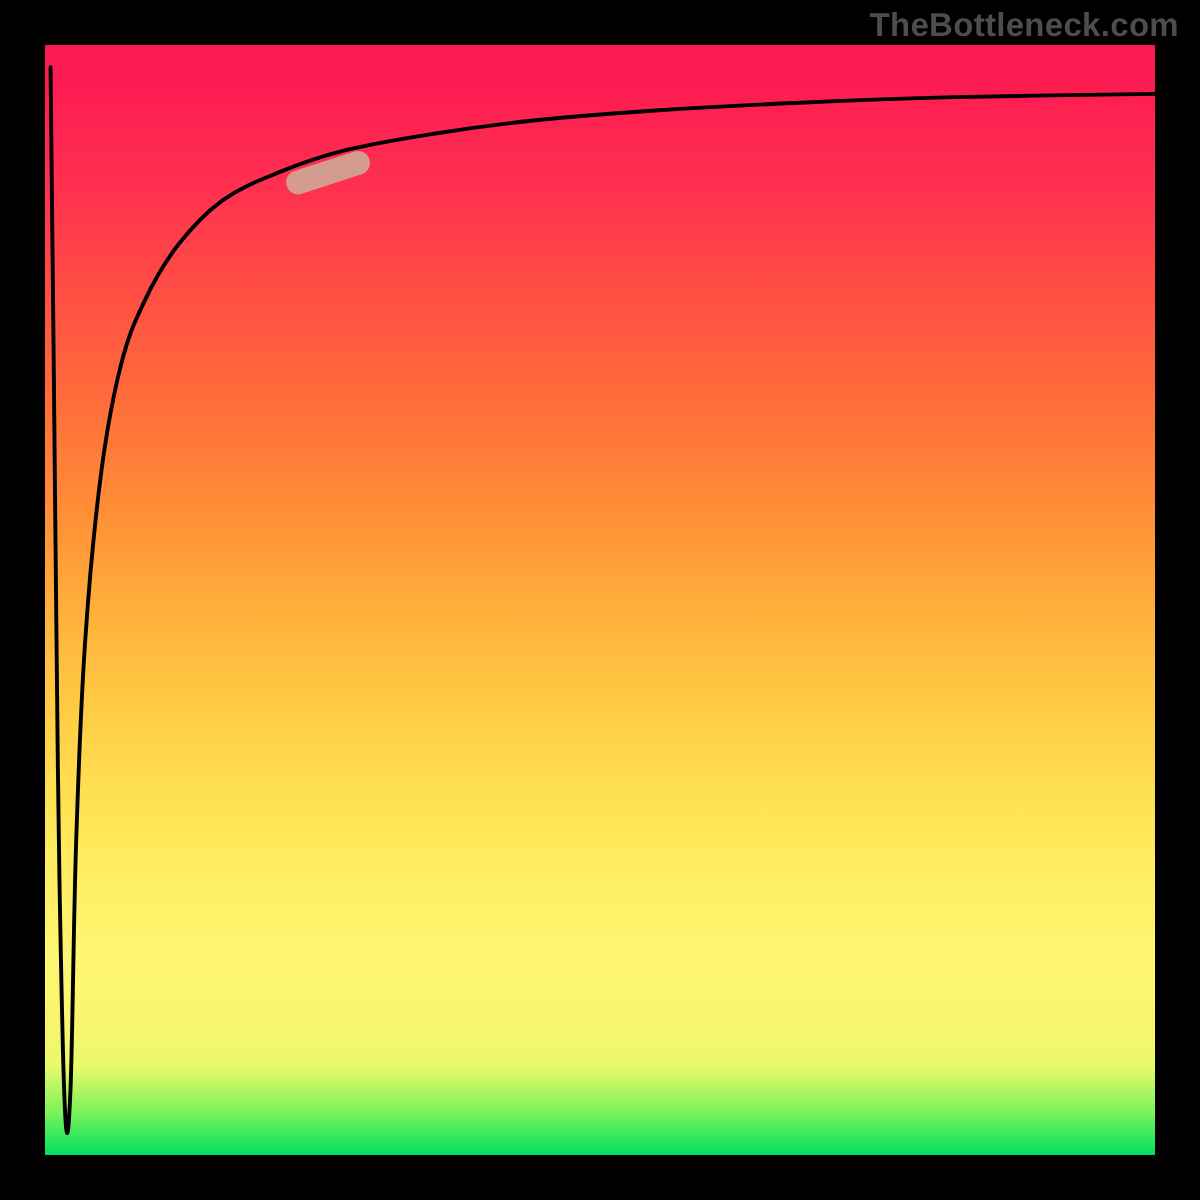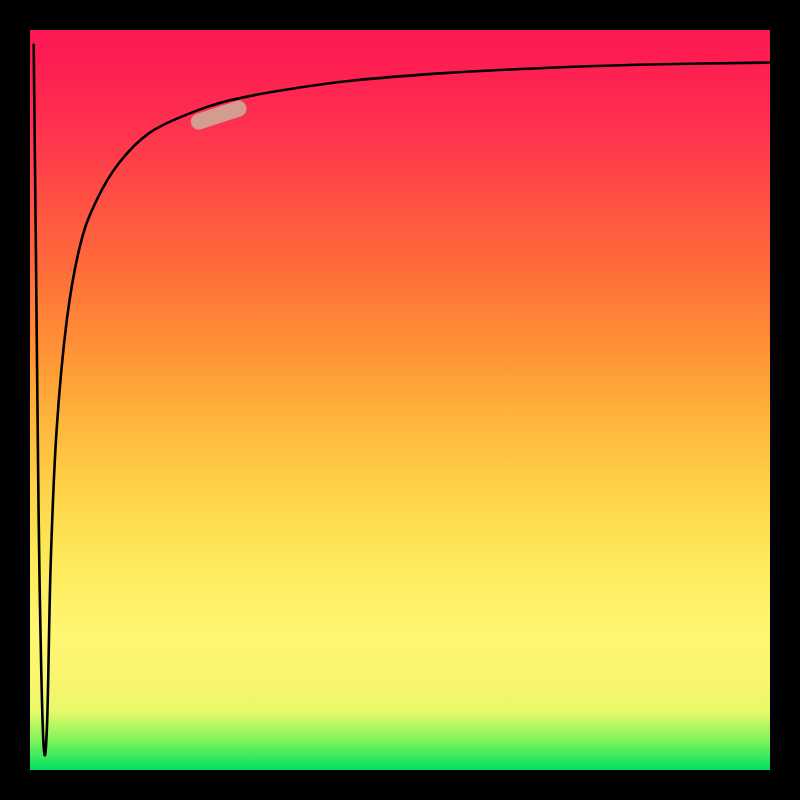--- a/index.html
+++ b/index.html
@@ -66,13 +66,14 @@
 
 <div class="frame">
   <div class="plot-area"></div>
 
   <svg class="curve" viewBox="0 0 740 740" preserveAspectRatio="none">
     <path id="curve-path" fill="none" stroke="#000000" stroke-width="2.6" stroke-linecap="round" stroke-linejoin="round" d="M 3.70 14.80 C 4.10 52.10, 5.25 158.06, 5.92 222.00 C 6.59 285.94, 6.73 310.06, 7.40 370.00 C 8.07 429.94, 8.55 493.73, 9.62 555.00 C 10.69 616.27, 11.99 685.09, 13.32 710.40 C 14.65 735.71, 15.69 727.57, 17.02 695.60 C 18.35 663.63, 18.99 586.08, 20.72 532.80 C 22.45 479.52, 23.71 443.56, 26.64 399.60 C 29.57 355.64, 32.74 321.90, 37.00 288.60 C 41.26 255.30, 44.99 235.91, 50.32 214.60 C 55.65 193.29, 59.67 184.85, 66.60 170.20 C 73.53 155.55, 79.48 145.19, 88.80 133.20 C 98.12 121.21, 106.41 112.26, 118.40 103.60 C 130.39 94.94, 140.75 91.09, 155.40 85.10 C 170.05 79.11, 181.15 74.96, 199.80 70.30 C 218.45 65.64, 236.36 62.80, 259.00 59.20 C 281.64 55.60, 298.96 53.12, 325.60 50.32 C 352.24 47.52, 375.03 45.79, 407.00 43.66 C 438.97 41.53, 467.24 40.08, 503.20 38.48 C 539.16 36.88, 564.18 35.85, 606.80 34.78 C 649.42 33.71, 716.02 32.96, 740.00 32.56"></path>
   </svg>
 
   <div class="marker" id="marker" style="transform: translate(189.7px, 107.1px) rotate(-18deg);"></div>
 
+  <div class="watermark">TheBottleneck.com</div>
 </div>
 
 </body></html>

